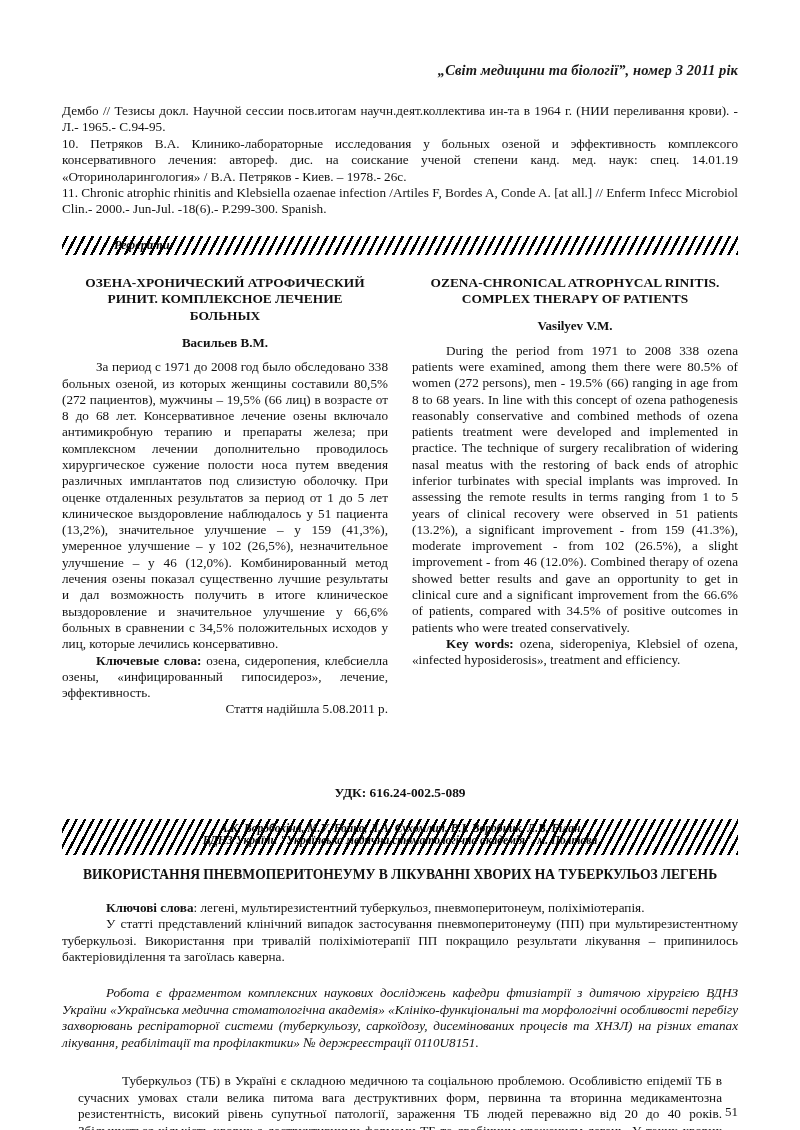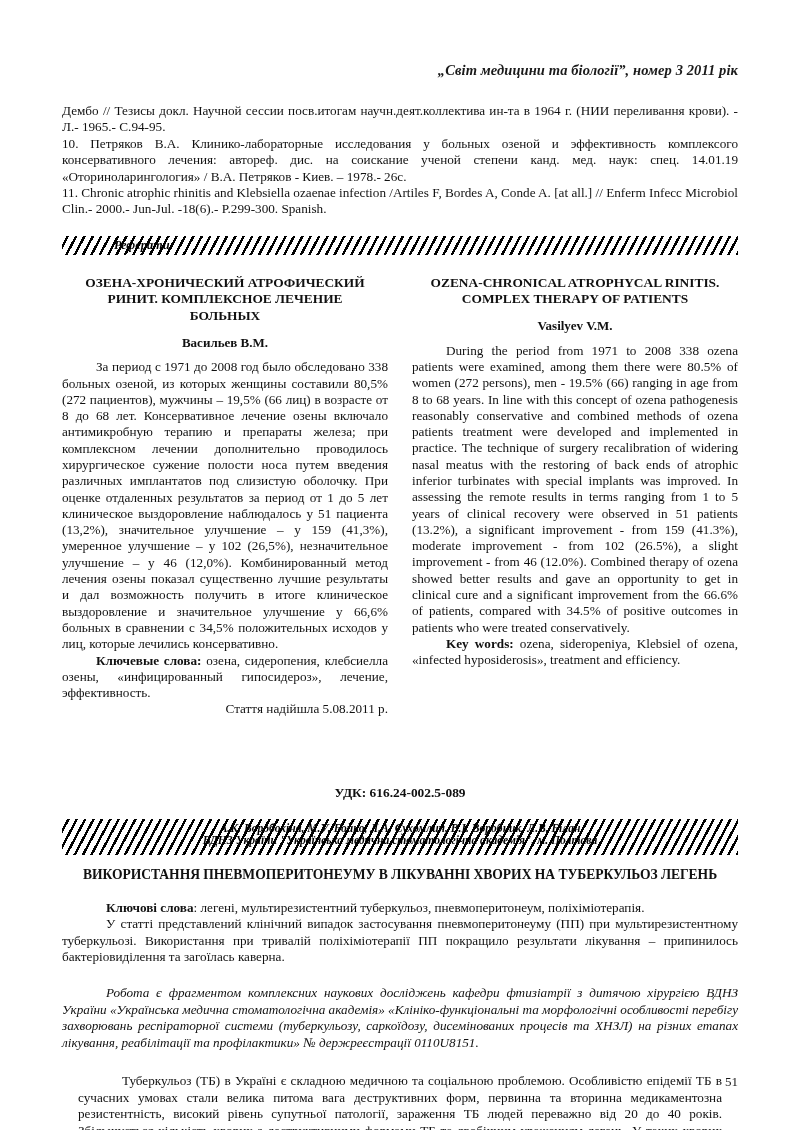--- a/index.html
+++ b/index.html
@@ -184,21 +184,21 @@
   .body-text p {
     margin: 16px;
     text-indent: 44px;
     text-align: justify;
   }
 
   
   .page-number {
     position: absolute;
     right: 62px;
-    bottom: 40px;
+    bottom: 10px;
     font-size: 13px;
     color: #1a1a1a;
   }
 </style>
 </head>
 <body>
 
 <div class="page">
   <div class="content">
 

